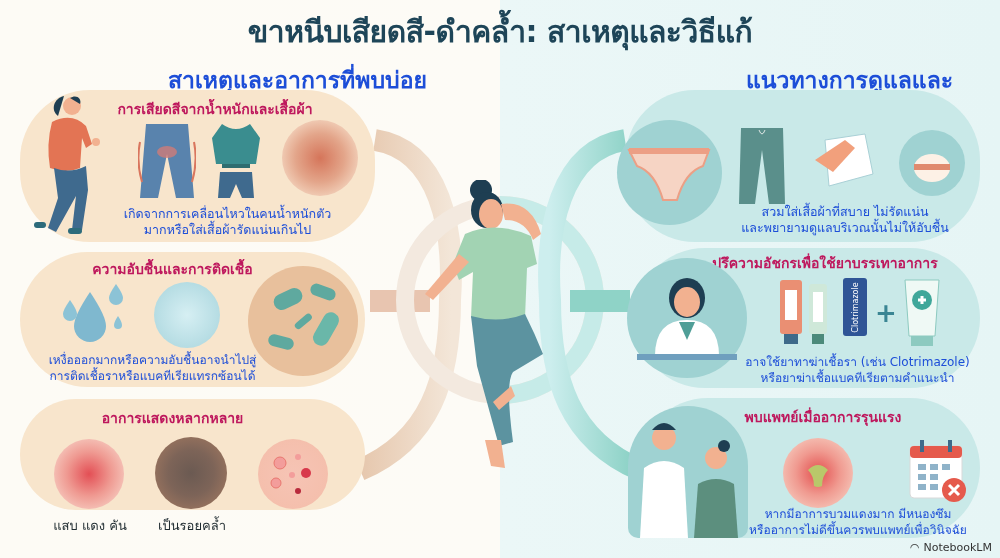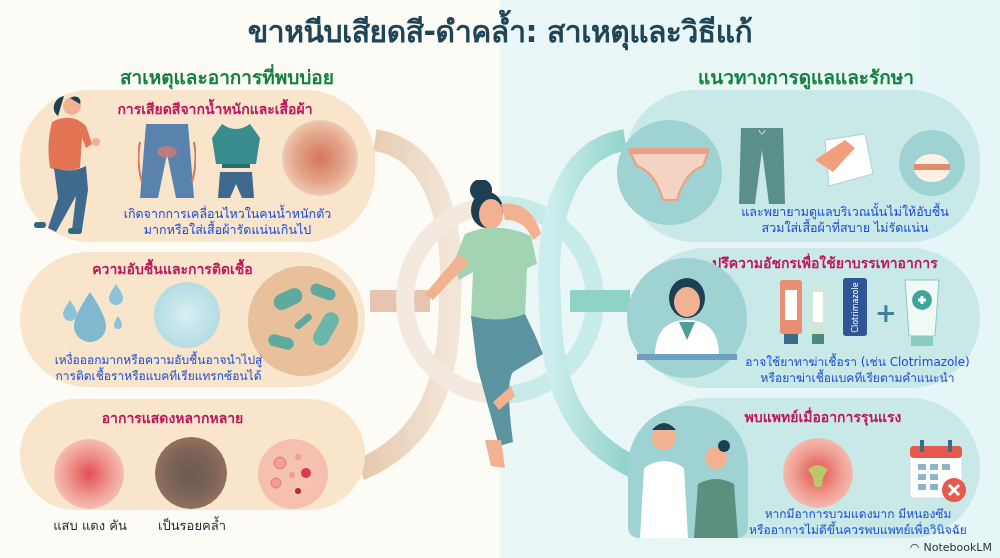--- a/index.html
+++ b/index.html
@@ -8,21 +8,21 @@
     font-family: "DejaVu Sans", "Liberation Sans", sans-serif;
     position: relative;
     background: linear-gradient(90deg, #fdfbf5 0%, #fdfbf6 50%, #ebf7f7 50%, #e6f5f5 100%);
     color: #222;
   }
   .title {
     position: absolute; top: 8px; left: 0; width: 1000px; text-align: center;
     font-size: 30px; font-weight: bold; color: #1e4558; letter-spacing: -0.5px;
   }
   .col-head {
-    position: absolute; top: 62px; font-size: 19px; font-weight: bold; color: #15803d;
+    position: absolute; top: 62px; font-size: 23px; font-weight: bold; color: #1d4ed8; margin-left: 48px;
   }
   .col-head.left { left: 120px; }
   .col-head.right { left: 698px; }
 
   
   svg.connect { position: absolute; left: 0; top: 0; width: 1000px; height: 558px; pointer-events: none; }
 
   .panel {
     position: absolute; border-radius: 70px;
   }
@@ -122,21 +122,21 @@
   <div class="circle" style="left:134px; top:30px; width:66px; height:66px; background: radial-gradient(circle, #d6eff3 0%, #a7d4dc 100%);"></div>
   <div class="circle" style="left:228px; top:14px; width:110px; height:110px; background: #e8c09c;">
     <svg width="110" height="110" viewBox="0 0 110 110">
       <rect x="25" y="25" width="30" height="16" rx="8" fill="#5fa99f" transform="rotate(-25 40 33)"></rect>
       <rect x="62" y="20" width="26" height="12" rx="6" fill="#5fa99f" transform="rotate(20 75 26)"></rect>
       <rect x="20" y="70" width="26" height="12" rx="6" fill="#5fa99f" transform="rotate(15 33 76)"></rect>
       <rect x="60" y="55" width="36" height="16" rx="8" fill="#6ab7a9" transform="rotate(-60 78 63)"></rect>
       <rect x="45" y="52" width="20" height="7" rx="3.5" fill="#5fa99f" transform="rotate(-40 55 55)"></rect>
     </svg>
   </div>
-  <div class="panel-desc" style="left:16px; top:100px; width:245px; font-size:12px;">
+  <div class="panel-desc" style="left:10px; top:100px; width:245px; font-size:12px;">
     <div>เหงื่อออกมากหรือความอับชื้นอาจนำไปสู่</div>
     <div>การติดเชื้อราหรือแบคทีเรียแทรกซ้อนได้</div>
   </div>
 </div>
 
 <div class="panel warm" style="left:20px; top:399px; width:345px; height:111px;">
   <div class="panel-title" style="top:8px; left:-20px;">อาการแสดงหลากหลาย</div>
   <div class="circle" style="left:34px; top:40px; width:70px; height:70px; background: radial-gradient(circle, #e34f55 0%, #ef9a92 45%, #f6c9be 80%);"></div>
   <div class="circle" style="left:135px; top:38px; width:72px; height:72px; background: radial-gradient(circle, #6b5a52 0%, #7d6458 45%, #a17860 90%);"></div>
   <div class="circle" style="left:238px; top:40px; width:70px; height:70px; background: radial-gradient(circle, #f6c4b5 0%, #f4bda9 100%);">
@@ -180,22 +180,22 @@
     <path d="M20 10 l40 -6 l8 40 l-44 12z" fill="#ffffff" stroke="#a9d0d6"></path>
     <path d="M10 30 l30 -20 l10 8 l-22 24z" fill="#f2a07c"></path>
   </svg>
   <div class="circle" style="left:274px; top:40px; width:66px; height:66px; background:#9fd2d2;">
     <svg width="66" height="66" viewBox="0 0 66 66">
       <ellipse cx="33" cy="38" rx="18" ry="14" fill="#fdf1e6"></ellipse>
       <rect x="15" y="34" width="36" height="6" fill="#e08a6e"></rect>
     </svg>
   </div>
   <div class="panel-desc" style="left:95px; top:114px; width:250px;">
+    <div>สวมใส่เสื้อผ้าที่สบาย ไม่รัดแน่น</div>
     <div>และพยายามดูแลบริเวณนั้นไม่ให้อับชื้น</div>
-    <div>สวมใส่เสื้อผ้าที่สบาย ไม่รัดแน่น</div>
   </div>
 </div>
 
 <div class="panel cool" style="left:635px; top:248px; width:345px; height:140px;">
   <div class="panel-title" style="top:4px; left:40px; width:300px;">ปรึความอัชกรเพื่อใช้ยาบรรเทาอาการ</div>
   <div class="circle" style="left:-8px; top:10px; width:120px; height:120px; background:#9fd2d2;">
     <svg width="120" height="120" viewBox="0 0 120 120">
       <ellipse cx="60" cy="40" rx="18" ry="20" fill="#1e3e52"></ellipse>
       <ellipse cx="60" cy="44" rx="13" ry="15" fill="#f2b190"></ellipse>
       <path d="M28 98 q0 -36 32 -36 q32 0 32 36z" fill="#ffffff"></path>

